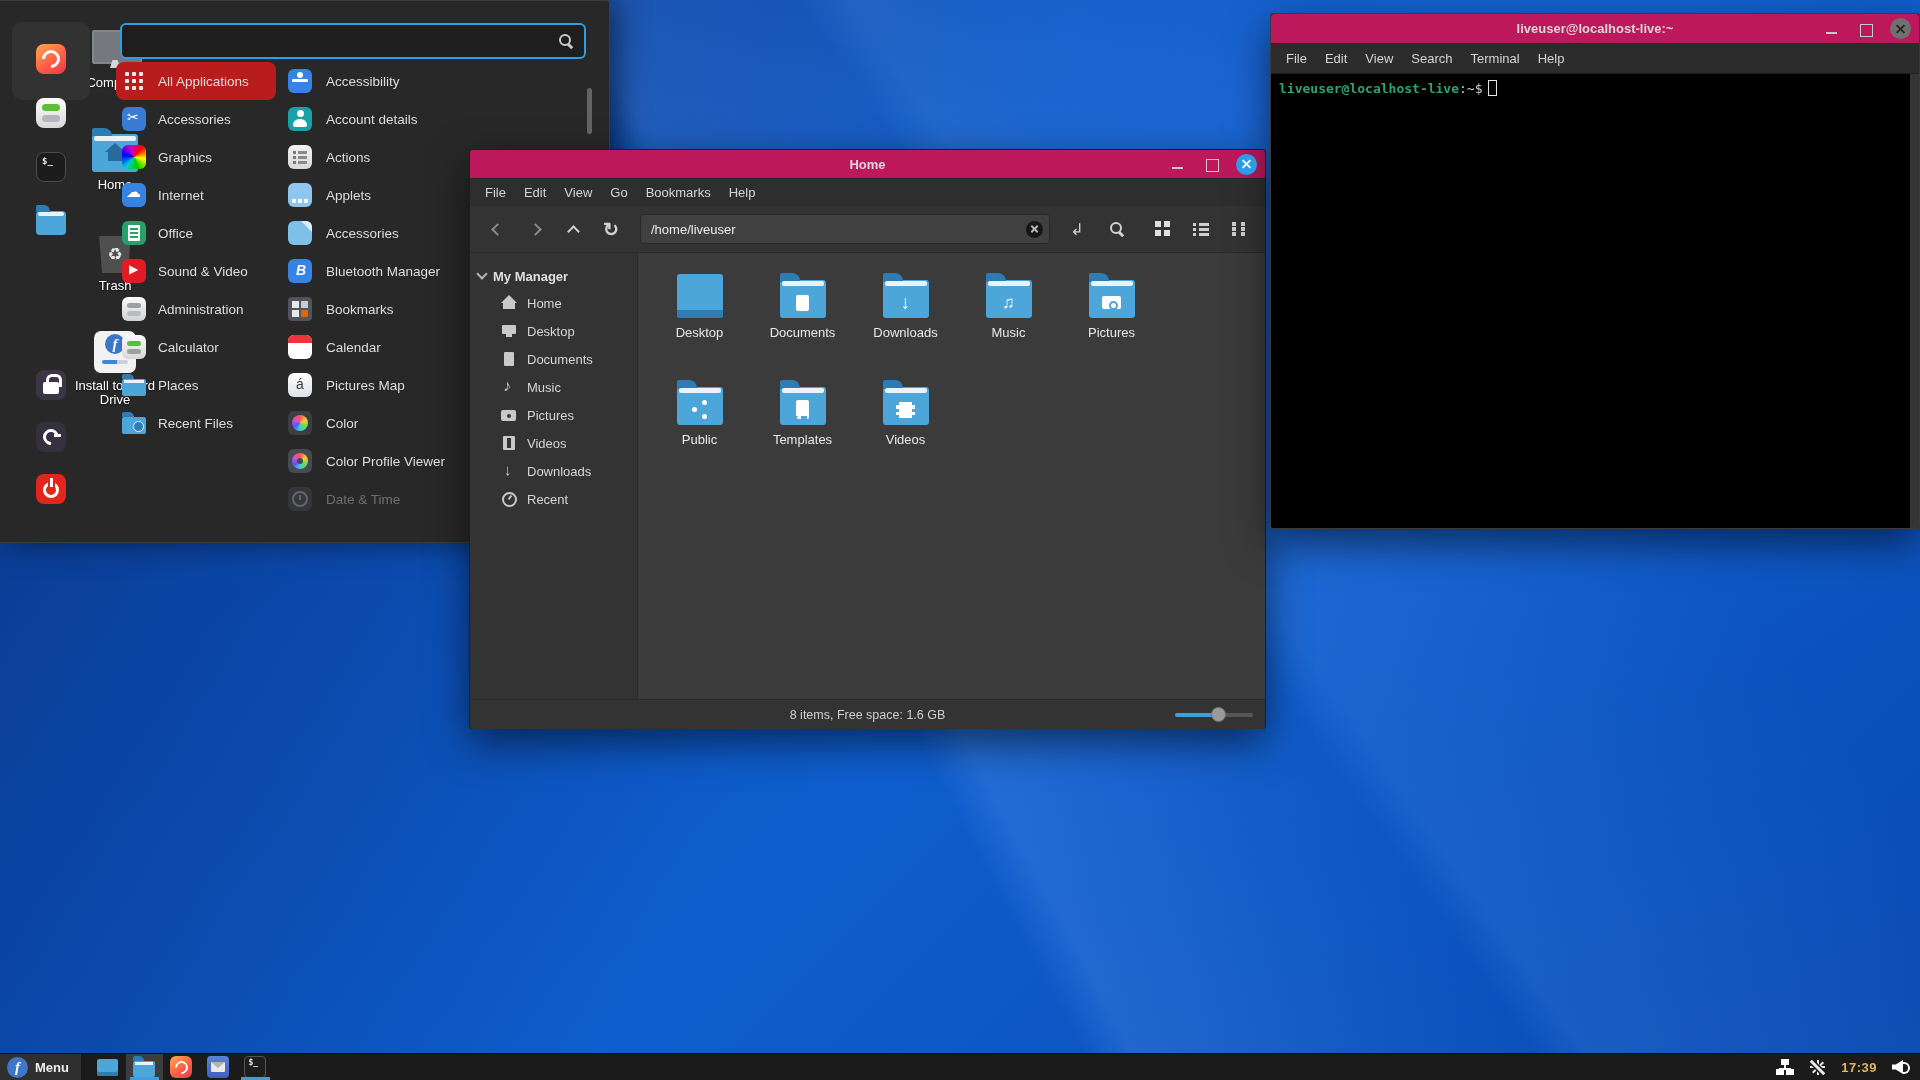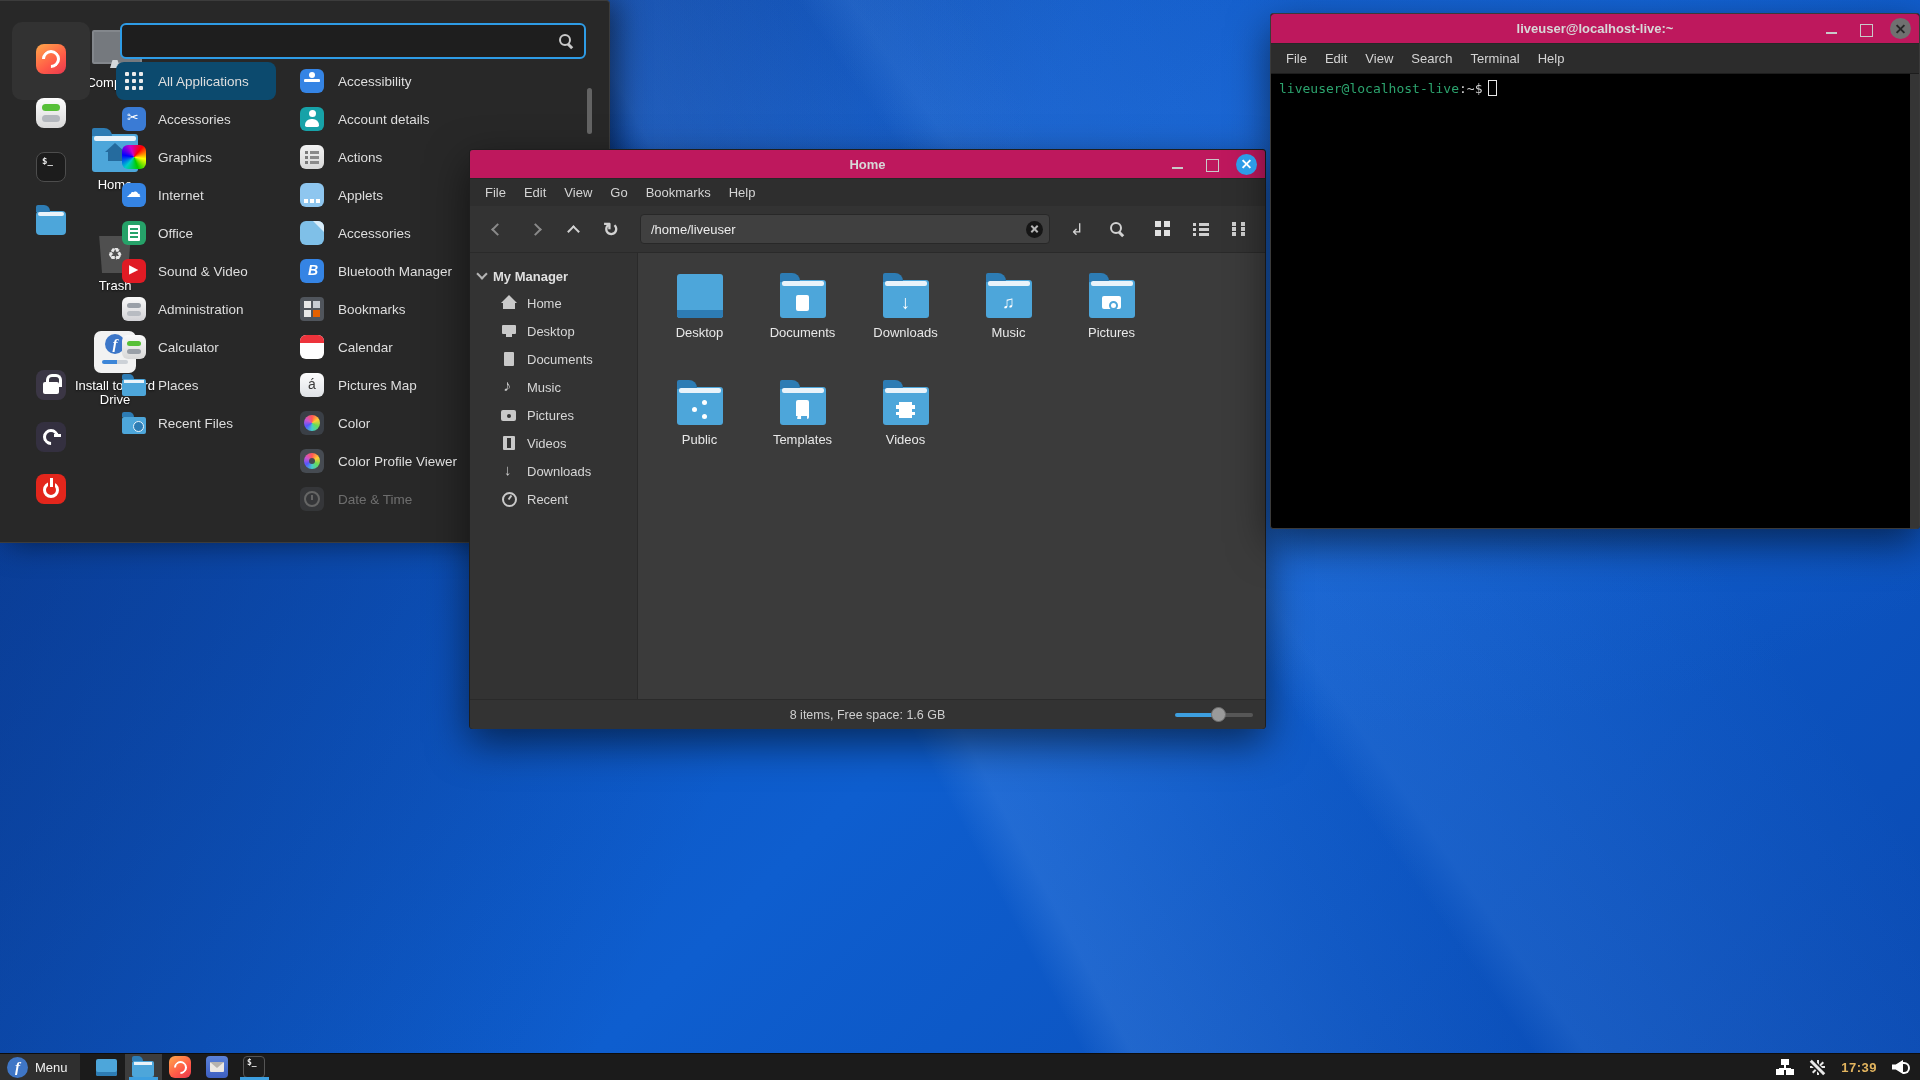--- a/index.html
+++ b/index.html
@@ -116,21 +116,21 @@
   .fg-videos::before{content:"";width:13px;height:16px;background:#fff;border-left:3px dotted #4da6da;border-right:3px dotted #4da6da;display:block}
   .flabel{margin-top:7px;font-size:13px;color:#e8e8e8}
   .statusbar{height:30px;background:#333;border-top:1px solid #2a2a2a;display:flex;align-items:center;justify-content:center;font-size:12.5px;color:#cfcfcf;position:relative;border-radius:0 0 3px 3px}
   .zoom-slider{position:absolute;right:12px;top:13px;width:78px;height:4px;border-radius:2px;background:linear-gradient(to right,#3d9fe0 0 55%,#565656 55%)}
   .zoom-handle{position:absolute;left:55%;top:-6px;width:15px;height:15px;margin-left:-7px;border-radius:50%;background:#9a9a9a;border:1px solid #6f6f6f}
   
   #term{left:1270px;top:13px;width:650px;height:516px;background:#000;border:1px solid #3a3a3a;border-radius:3px}
   #term .titlebar{height:30px}
   #term .menubar{height:30px;background:#2c2c2c;border-bottom:1px solid #1d1d1d;padding-left:6px}
   .termbody{position:relative;height:454px;padding:6px 8px;font-family:"DejaVu Sans Mono",monospace;font-size:13px}
-  .p-user{color:#2ca46e;font-weight:normal}
+  .p-user{color:#2ca46e;font-weight:bold}
   .p-suffix{color:#d4d4d4}
   .cursor{display:inline-block;width:9px;height:16px;border:1px solid #e8e8e8;vertical-align:text-bottom;margin-left:5px}
   .term-scroll{position:absolute;right:0;top:0;bottom:0;width:9px;background:#353535}
   
   #menu{left:0;top:508px;width:610px;height:543px;background:#282828;border:1px solid #3c3c3c;border-left:none;box-shadow:8px 0 30px rgba(0,0,0,.5);border-radius:0 4px 4px 0}
   .ffbox{position:absolute;left:12px;top:22px;width:78px;height:78px;background:#323232;border-radius:10px}
   .rail{position:absolute;left:0;top:0;bottom:0;width:102px}
   .railgrp{position:absolute;left:0;width:102px;display:flex;flex-direction:column;align-items:center;gap:24px}
   .railgrp.top{top:44px}
   .railgrp.bottom{top:370px;gap:22px}
@@ -154,22 +154,22 @@
   .qi-shutdown{background:#e3261c}
   .qi-shutdown::before{content:"";position:absolute;left:7px;top:8px;width:10px;height:10px;border:3px solid #fff;border-radius:50%}
   .qi-shutdown::after{content:"";position:absolute;left:13.5px;top:4px;width:3px;height:9px;background:#fff;box-shadow:0 0 0 2px #e3261c}
   .searchwrap{position:absolute;left:120px;top:23px;width:466px;height:36px}
   .search-input{width:100%;height:100%;background:#1e1e1e;border:2px solid #2e9ce6;border-radius:6px;color:#eee;font-size:14px;padding:0 36px 0 12px;outline:none;font-family:"Liberation Sans",sans-serif}
   .searchwrap .ic-search{position:absolute;right:12px;top:10px}
   .searchwrap .ic-search::before{border-color:#c9c9c9}
   .searchwrap .ic-search::after{background:#c9c9c9}
   .cats{position:absolute;left:116px;top:62px;width:176px}
   .crow{display:flex;align-items:center;gap:12px;height:38px;padding:0 12px 0 6px;border-radius:8px;font-size:13.5px;color:#dedede;width:fit-content}
-  .crow.selected{background:#0c4a6e;width:160px}
-  .apps{position:absolute;left:300px;top:62px;width:300px}
+  .crow.selected{background:#b91c1c;width:160px}
+  .apps{position:absolute;left:288px;top:62px;width:300px}
   .arow{display:flex;align-items:center;gap:14px;height:38px;font-size:13.5px;color:#dedede}
   .arow.dimmed{opacity:.38}
   .mi,.ai{width:24px;height:24px;border-radius:6px;position:relative;flex:0 0 24px}
   .mi-all-applications{border-radius:0}
   .mi-all-applications::before{content:"";position:absolute;left:3px;top:3px;width:4px;height:4px;border-radius:1px;background:#ececec;box-shadow:7px 0 0 #ececec,14px 0 0 #ececec,0 7px 0 #ececec,7px 7px 0 #ececec,14px 7px 0 #ececec,0 14px 0 #ececec,7px 14px 0 #ececec,14px 14px 0 #ececec}
   .mi-accessories{background:#3a7bd5}
   .mi-accessories::before{content:"✂";position:absolute;left:5px;top:2px;color:#fff;font-size:14px}
   .mi-graphics{background:conic-gradient(from 40deg,#f00,#ff0,#0c0,#0cc,#00f,#c0c,#f00)}
   .mi-internet{background:#3584e4}
   .mi-internet::before{content:"☁";position:absolute;left:4px;top:0px;color:#fff;font-size:15px}
@@ -218,21 +218,21 @@
   .ai-color-profile-viewer::after{content:"";position:absolute;left:9px;top:9px;width:6px;height:6px;border-radius:50%;background:#464b52}
   .ai-date-time{background:#4a4f55}
   .ai-date-time::before{content:"";position:absolute;left:4px;top:4px;width:12px;height:12px;border:2px solid #c9c9c9;border-radius:50%}
   .ai-date-time::after{content:"";position:absolute;left:11px;top:8px;width:2px;height:5px;background:#c9c9c9}
   .menu-scroll{position:absolute;left:587px;top:88px;width:5px;height:46px;border-radius:3px;background:#636363}
   
   #bar{position:absolute;left:0;top:1053px;width:1920px;height:27px;background:#1b1b1b;display:flex;align-items:center;border-top:1px solid #0d0d0d}
   .menu-btn{height:100%;display:flex;align-items:center;gap:7px;padding:0 12px 0 7px;background:#2f2f2f}
   .fedora{width:21px;height:21px;border-radius:50%;background:#3f76c6;position:relative}
   .fedora::before{content:"f";position:absolute;left:0;top:1px;width:21px;text-align:center;color:#fff;font-family:"Liberation Serif",serif;font-style:italic;font-weight:bold;font-size:15px;line-height:19px}
-  .menu-label{font-size:13px;font-weight:normal;color:#f0f0f0}
+  .menu-label{font-size:13px;font-weight:bold;color:#f0f0f0}
   .launchers{display:flex;height:100%;margin-left:8px}
   .tbi{width:37px;height:100%;display:flex;align-items:center;justify-content:center;position:relative}
   .tbi.active{background:#3d3d3d}
   .tbi.open::after{content:"";position:absolute;left:4px;right:4px;bottom:0;height:3px;background:#3d9fe0}
   .li{position:relative;display:block}
   .li-show-desktop{width:21px;height:17px;background:#4da6da;border-radius:2px;box-shadow:inset 0 -4px 0 #2d7cb4}
   .li-file-manager{width:22px;height:16px;background:#4da6da;border-radius:2px;margin-top:4px}
   .li-file-manager::before{content:"";position:absolute;top:-5px;left:0;width:11px;height:5px;background:#2d7cb4;border-radius:2px 5px 0 0}
   .li-file-manager::after{content:"";position:absolute;top:1px;left:2px;right:2px;height:3px;background:#e9f3fa}
   .li-firefox{width:22px;height:22px;border-radius:6px;background:linear-gradient(145deg,#ffa24a 5%,#ff5a47 60%,#e8384f)}

